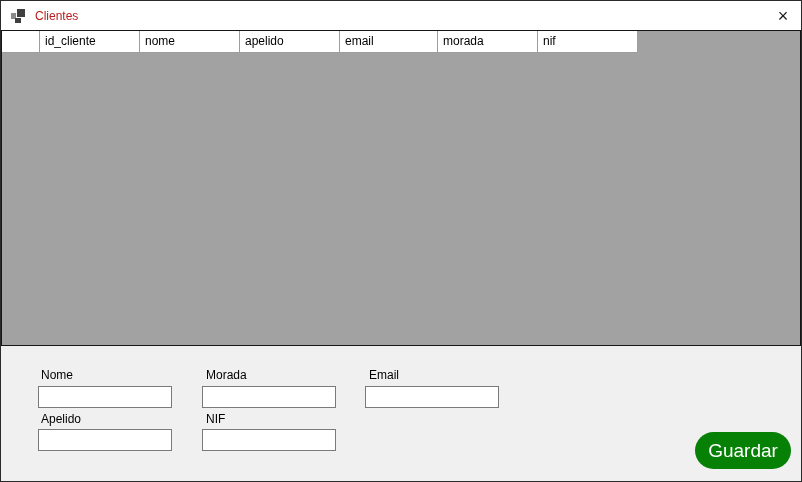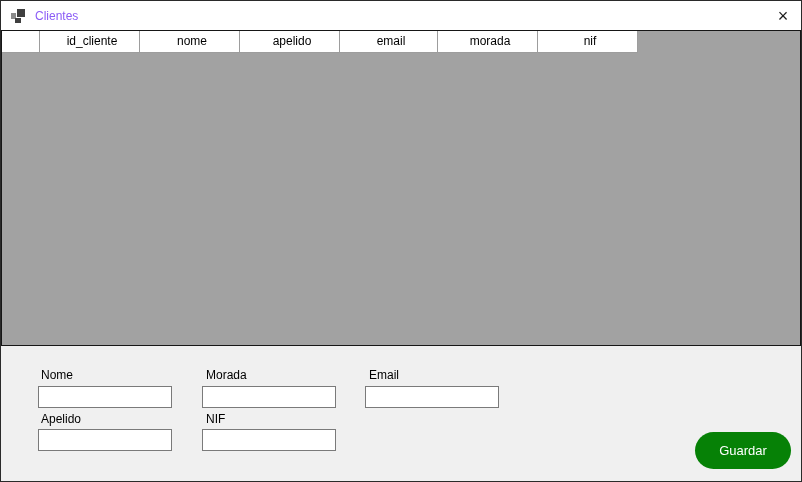--- a/index.html
+++ b/index.html
@@ -19,21 +19,21 @@
     position: absolute; top: 0; left: 0; right: 0; height: 29px;
     background: #ffffff;
     display: flex; align-items: center;
     padding-left: 10px;
   }
   .app-icon { position: relative; width: 16px; height: 16px; flex: 0 0 16px; }
   .app-icon i { position: absolute; display: block; }
   .app-icon .sq1 { left: 0;  top: 5px;  width: 5px; height: 6px; background: #8a8a8a; }
   .app-icon .sq2 { left: 6px; top: 1px;  width: 8px; height: 8px; background: #3f3f3f; }
   .app-icon .sq3 { left: 4px; top: 10px; width: 6px; height: 5px; background: #3f3f3f; }
-  .title { margin-left: 8px; font-size: 12px; color: #8b5cf6; }
+  .title { margin-left: 8px; font-size: 12px; color: #b91c1c; }
   .close-btn {
     position: absolute; top: 0; right: 0; width: 36px; height: 29px;
     background: transparent; border: none; cursor: pointer;
     display: flex; align-items: center; justify-content: center;
     font-family: inherit; font-size: 18px; font-weight: 300; color: #1c1c1c;
     line-height: 1;
   }
 
   
   .grid {
@@ -43,21 +43,20 @@
   }
   .grid-header { display: flex; height: 22px; }
   .hcell {
     background: #ffffff;
     border-right: 1px solid #9d9d9d;
     border-bottom: 1px solid #9d9d9d;
     font-size: 12px; line-height: 21px; color: #000;
     padding-left: 5px;
     overflow: hidden; white-space: nowrap;
     flex: 0 0 auto;
-    text-align: center;
   }
   .w38  { width: 38px; }
   .w98  { width: 98px; }
   .w100 { width: 100px; }
   .hfiller { flex: 1 1 auto; }
   .grid-body { position: absolute; left: 0; right: 0; top: 22px; bottom: 0; }
 
   
   .fld-label { position: absolute; font-size: 12px; color: #000; }
   .lbl-nome    { left: 40px;  top: 367px; }
@@ -76,21 +75,21 @@
   .tb-morada  { left: 201px; top: 385px; }
   .tb-email   { left: 364px; top: 385px; }
   .tb-apelido { left: 37px;  top: 428px; }
   .tb-nif     { left: 201px; top: 428px; }
 
   .save-btn {
     position: absolute; left: 694px; top: 431px;
     width: 96px; height: 37px;
     background: #068106; color: #ffffff;
     border: none; border-radius: 18.5px;
-    font-family: inherit; font-size: 13px;
+    font-family: inherit; font-size: 19px;
     cursor: pointer;
   }
 </style>
 </head>
 <body>
 
 <div class="window">
 
   <div class="titlebar">
     <span class="app-icon">

